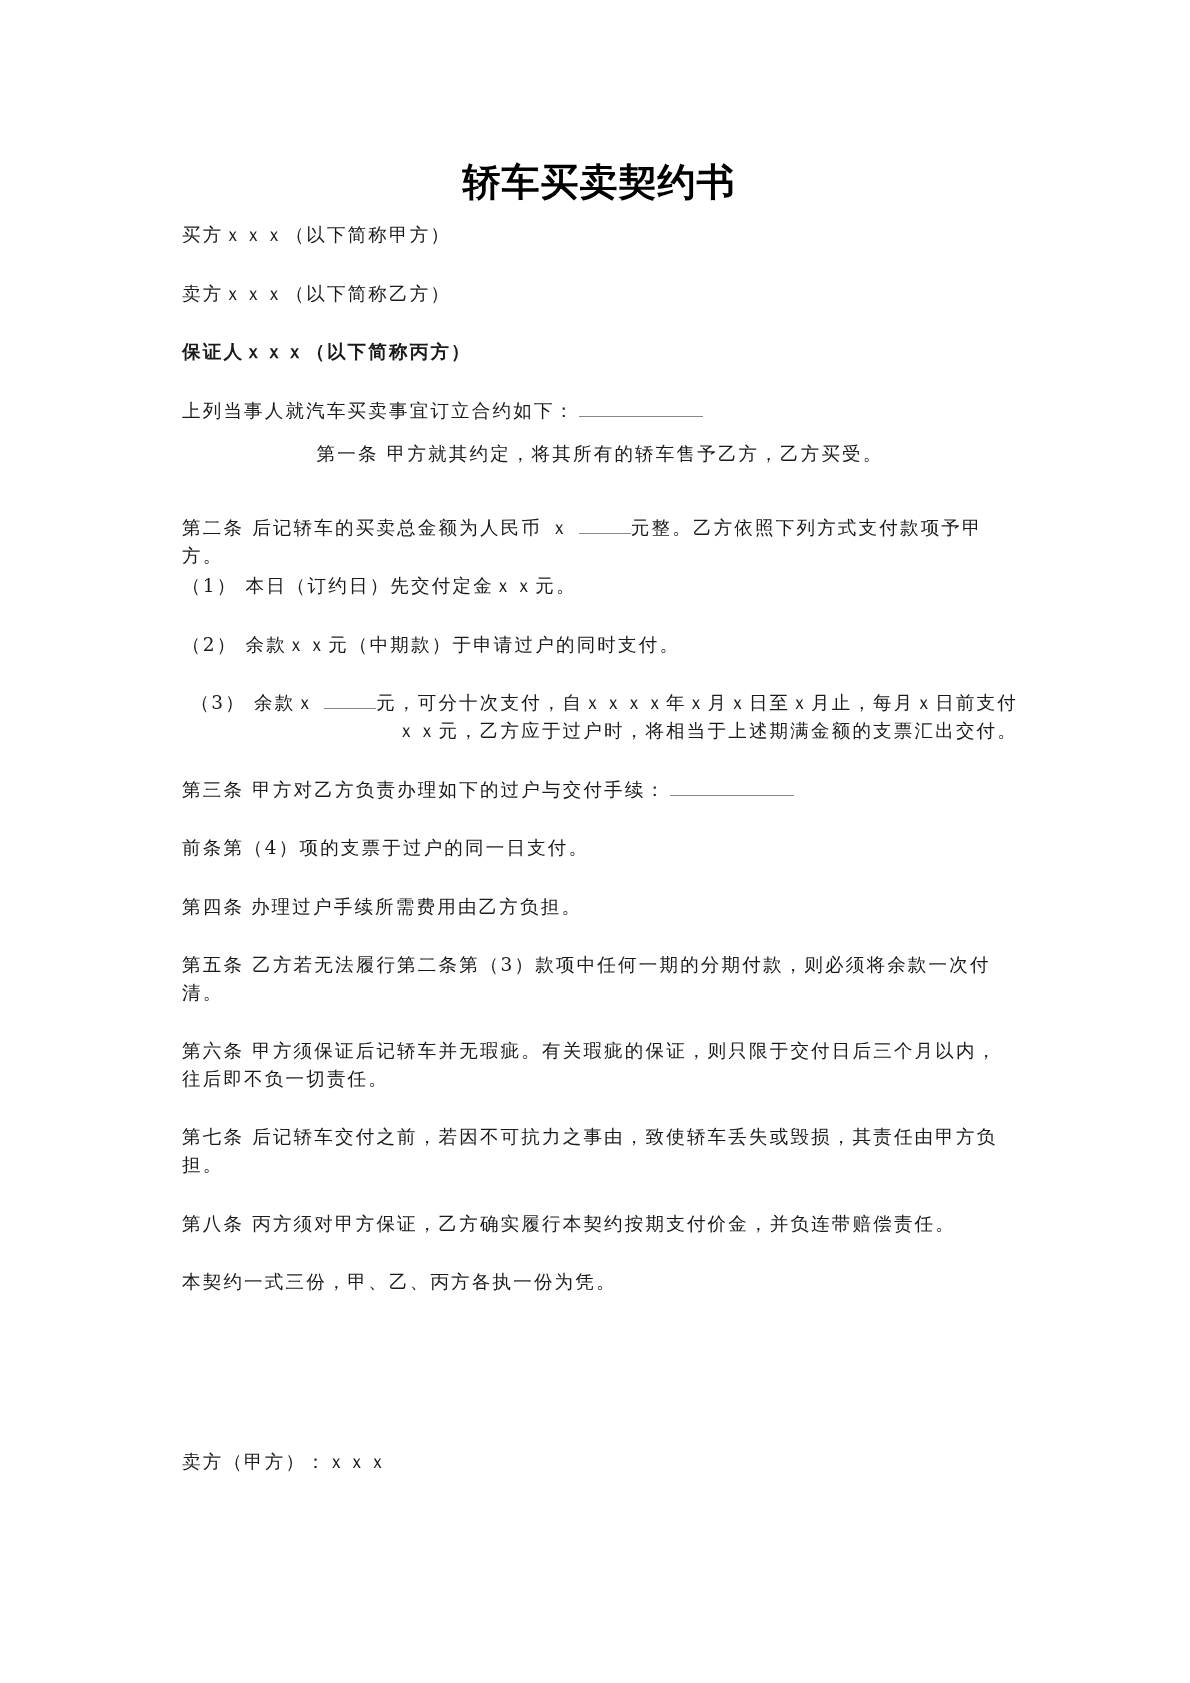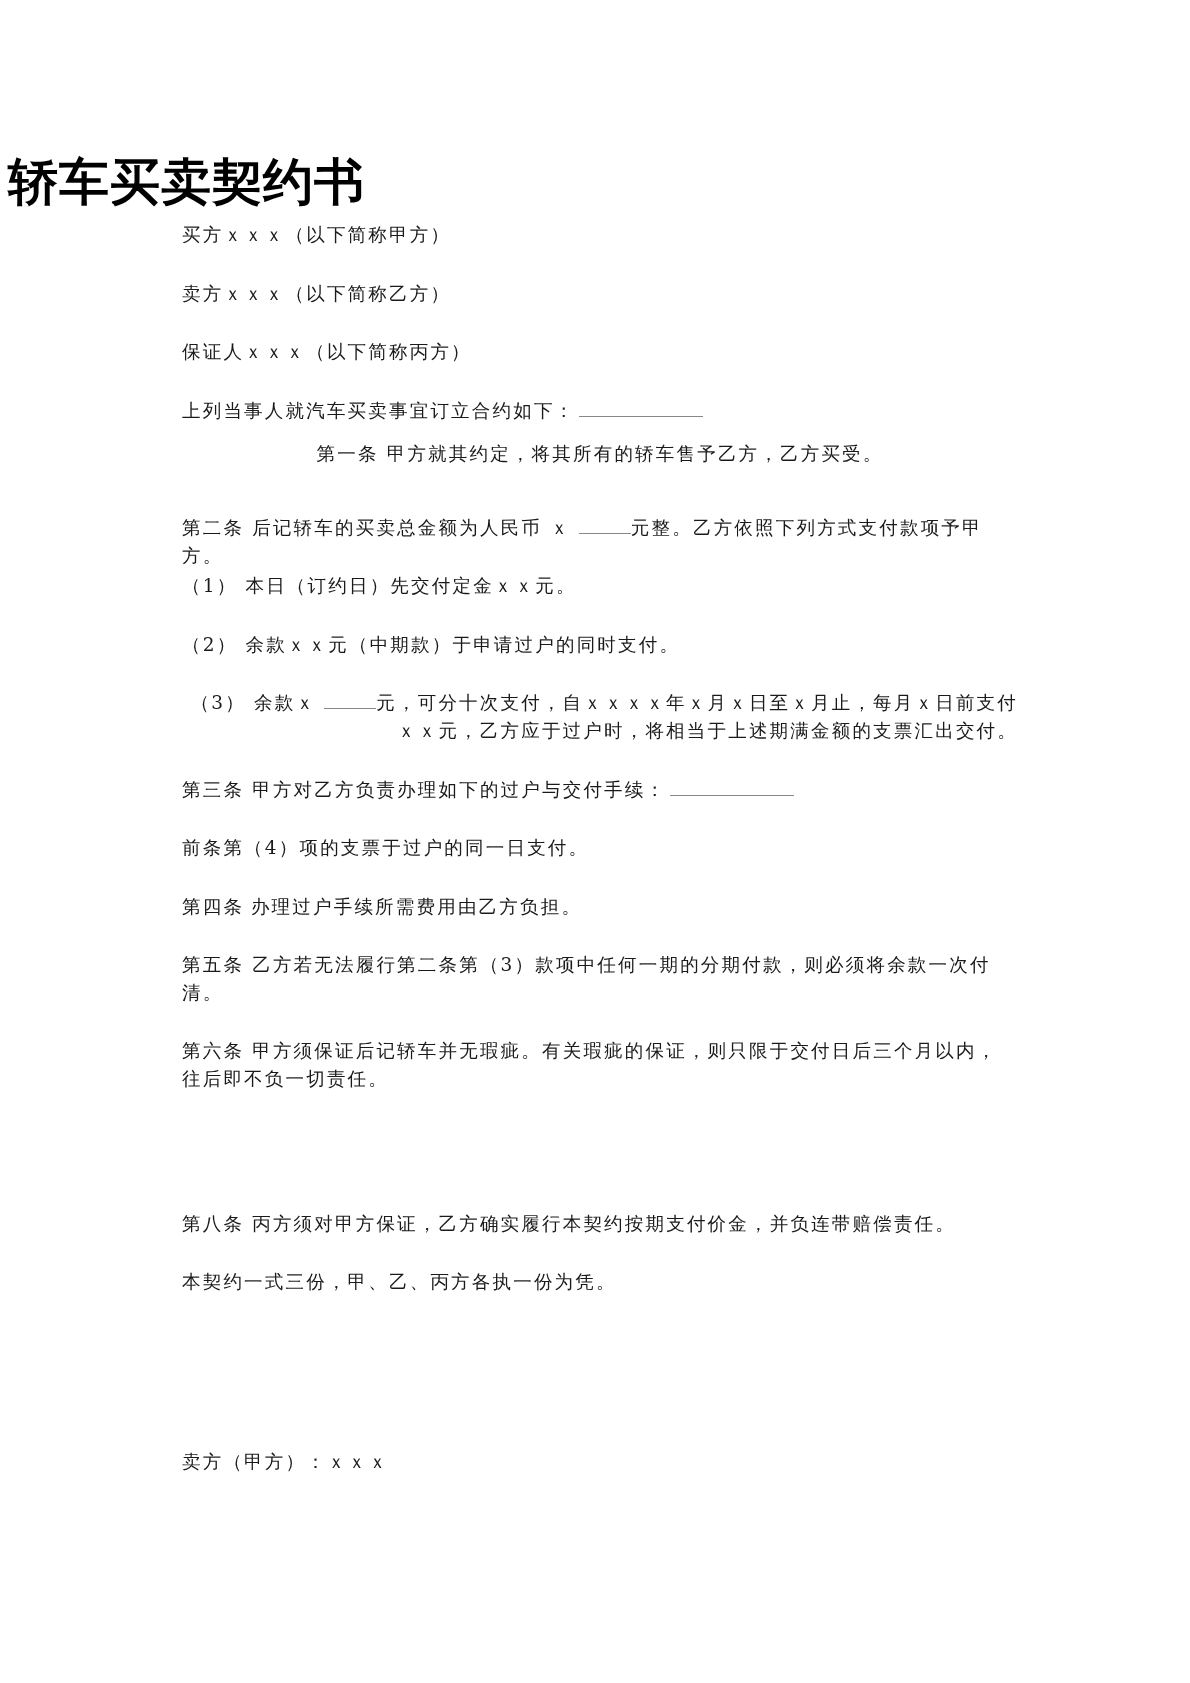--- a/index.html
+++ b/index.html
@@ -20,23 +20,24 @@
       top: 0;
       width: 1190px;
       height: 1683px;
       background: #ffffff;
     }
     .doc-title {
       position: absolute;
       left: 0;
       width: 1190px;
       top: 160px;
+      text-align: center;
       font-family: "DejaVu Sans", sans-serif;
       font-weight: bold;
-      font-size: 50px;
+      font-size: 38px;
       line-height: 44px;
       letter-spacing: 1px;
       color: #000000;
       margin: 0;
       padding-left: 8px;
       box-sizing: border-box;
     }
     .body-text {
       position: absolute;
       left: 182px;
@@ -61,39 +62,40 @@
   </style>
 </head>
 <body>
 
 <div class="page">
 
   <h1 class="doc-title">轿车买卖契约书</h1>
 
   <p class="body-text" style="top:280px;">卖方ｘｘｘ（以下简称乙方）</p>
   <p class="body-text" style="top:221px;">买方ｘｘｘ（以下简称甲方）</p>
-  <p class="body-text" style="top:338px;">保证人ｘｘｘ（以下简称丙方）</p>
+  <p class="body-text" style="top:338px;font-weight:bold;">保证人ｘｘｘ（以下简称丙方）</p>
 
   <p class="body-text" style="top:397px;"><span>上列当事人就汽车买卖事宜订立合约如下：</span><span class="blank long"></span></p>
 
   <p class="body-text" style="top:440px;text-align:center;">第一条 甲方就其约定，将其所有的轿车售予乙方，乙方买受。</p>
 
   <p class="body-text" style="top:514px;"><span>第二条 后记轿车的买卖总金额为人民币 ｘ </span><span class="blank short"></span><span>元整。乙方依照下列方式支付款项予甲方。</span></p>
 
   <p class="body-text" style="top:572px;">（1） 本日（订约日）先交付定金ｘｘ元。</p>
   <p class="body-text" style="top:631px;">（2） 余款ｘｘ元（中期款）于申请过户的同时支付。</p>
 
   <p class="body-text" style="top:689px;text-align:right;"><span>（3） 余款ｘ </span><span class="blank short"></span><span>元，可分十次支付，自ｘｘｘｘ年ｘ月ｘ日至ｘ月止，每月ｘ日前支付ｘｘ元，乙方应于过户时，将相当于上述期满金额的支票汇出交付。</span></p>
 
   <p class="body-text" style="top:776px;"><span>第三条 甲方对乙方负责办理如下的过户与交付手续：</span><span class="blank long"></span></p>
 
   <p class="body-text" style="top:834px;">前条第（4）项的支票于过户的同一日支付。</p>
 
   <p class="body-text" style="top:893px;font-family:Liberation Serif, serif;">第四条 办理过户手续所需费用由乙方负担。</p>
   <p class="body-text" style="top:951px;">第五条 乙方若无法履行第二条第（3）款项中任何一期的分期付款，则必须将余款一次付清。</p>
   <p class="body-text" style="top:1037px;">第六条 甲方须保证后记轿车并无瑕疵。有关瑕疵的保证，则只限于交付日后三个月以内，往后即不负一切责任。</p>
+  <p class="body-text" style="top:1123px;">第七条 后记轿车交付之前，若因不可抗力之事由，致使轿车丢失或毁损，其责任由甲方负担。</p>
   <p class="body-text" style="top:1210px;">第八条 丙方须对甲方保证，乙方确实履行本契约按期支付价金，并负连带赔偿责任。</p>
 
   <p class="body-text" style="top:1268px;">本契约一式三份，甲、乙、丙方各执一份为凭。</p>
 
   <p class="body-text" style="top:1415px;margin-top:33px;">卖方（甲方）：ｘｘｘ</p>
 
 </div>
 
 </body></html>

